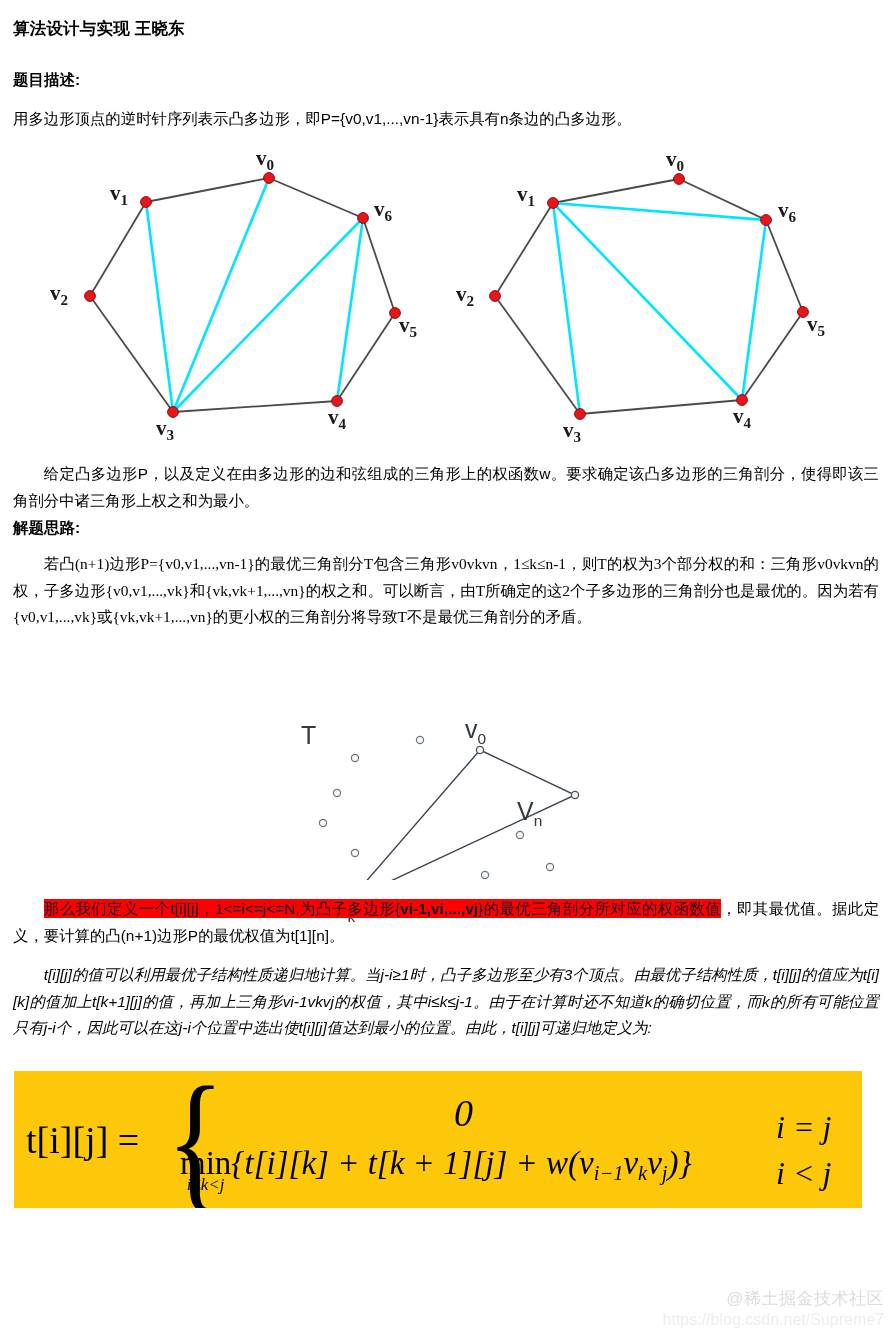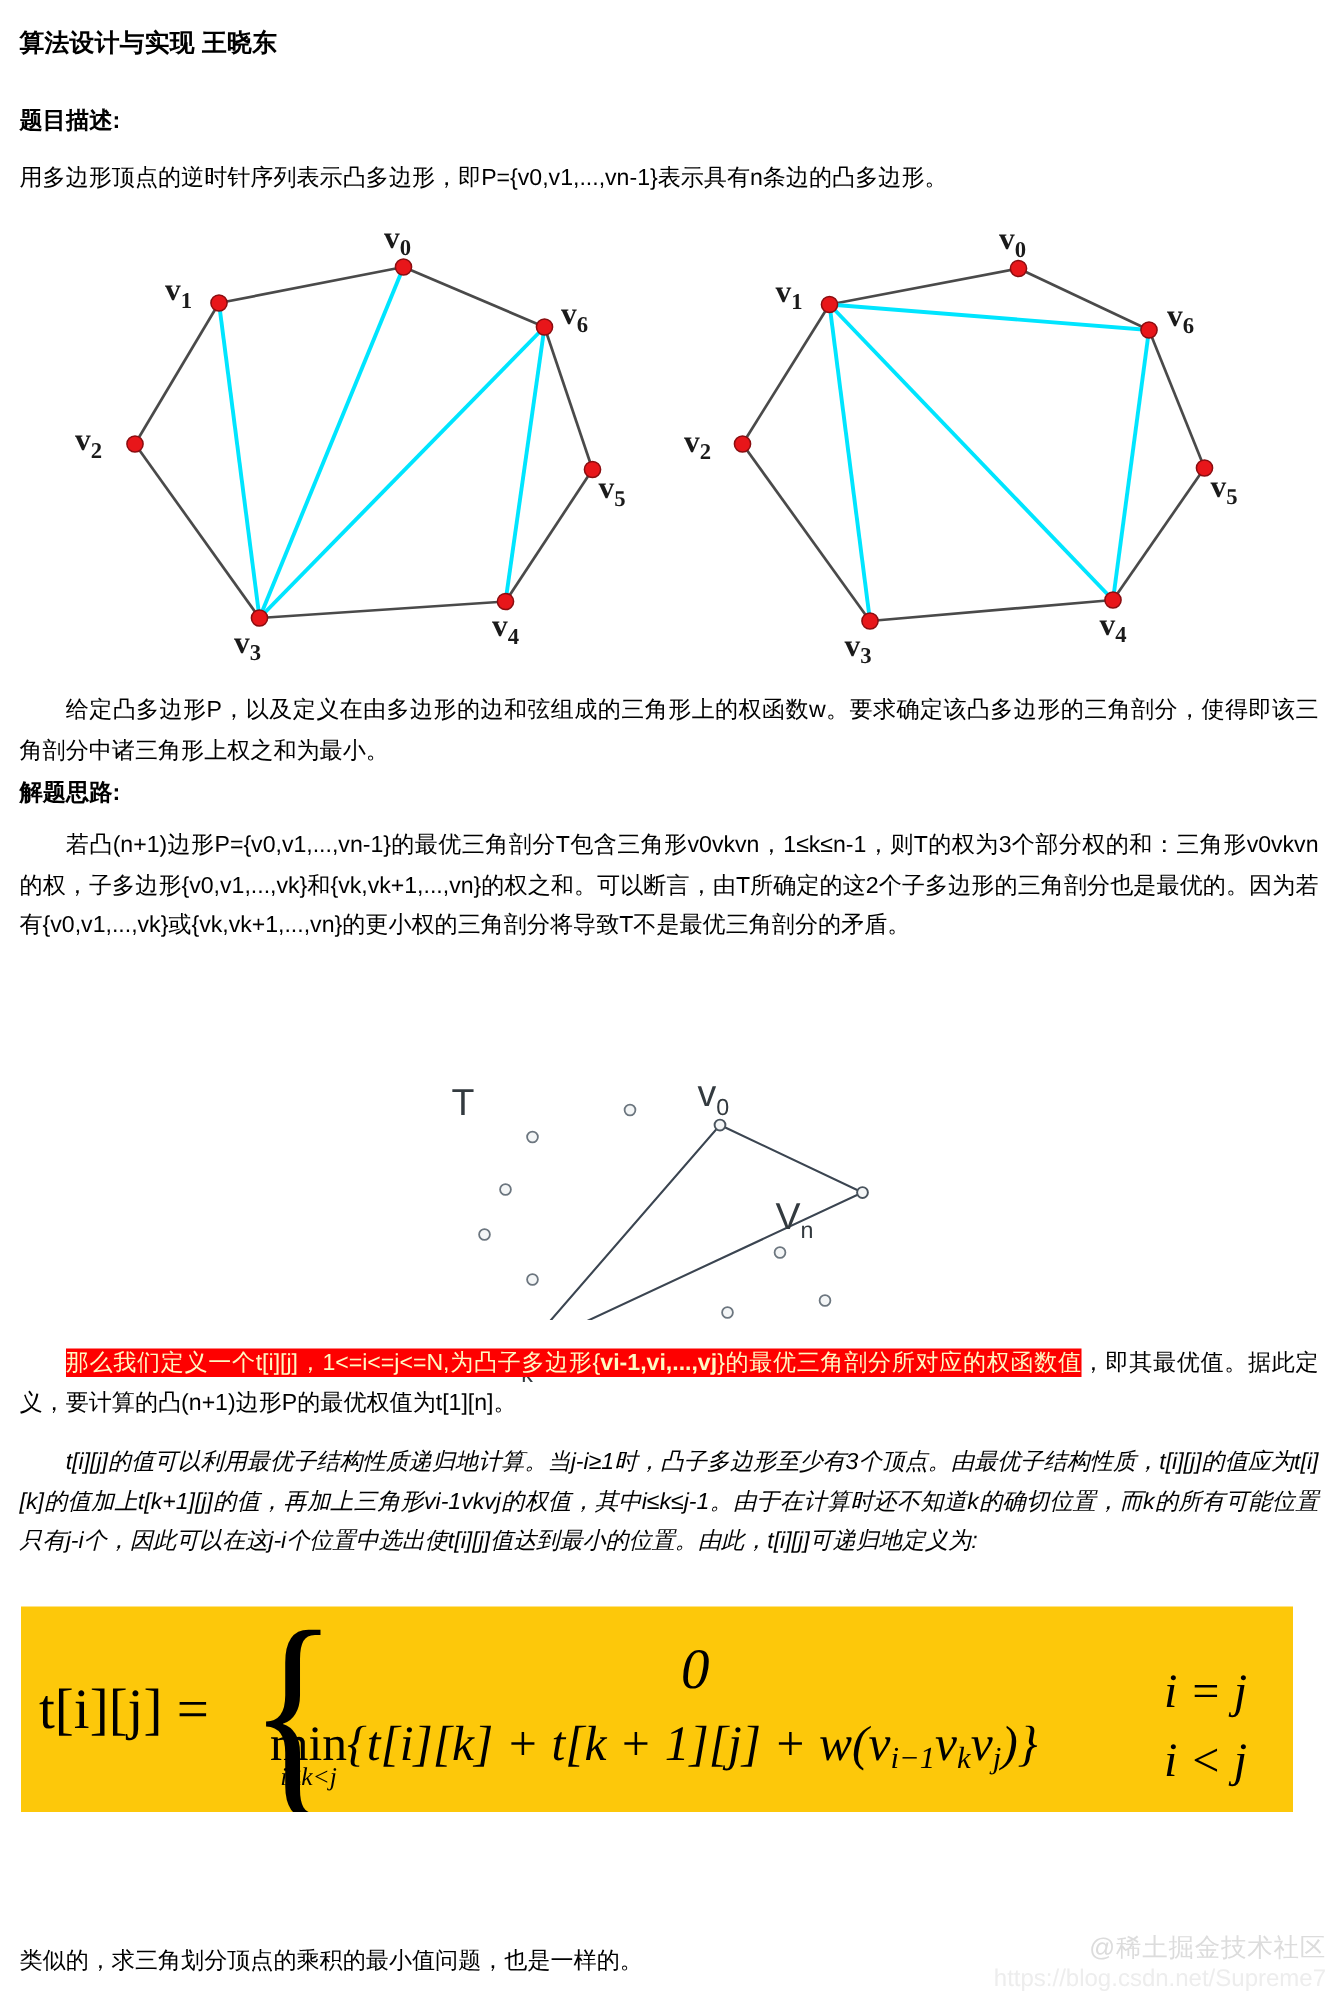--- a/index.html
+++ b/index.html
@@ -86,21 +86,21 @@
     font-size: 25px;
     color: #333a3f;
     line-height: 1;
     white-space: nowrap;
   }
   .tfig-label sub { font-size: 0.62em; }
 
   
   .hl-red {
     background: #fe0000;
-    color: #fef9c3;
+    color: #0f172a;
     padding: 1px 0;
     box-decoration-break: clone;
     -webkit-box-decoration-break: clone;
   }
   .hl-red b { font-weight: bold; }
 
   
   .formula-box {
     position: absolute;
     left: 14px;
@@ -276,21 +276,21 @@
         <div class="vlabel" style="left: 733px; top: 263px;"><span>v</span><sub>4</sub></div>
         <div class="vlabel" style="left: 807px; top: 171px;"><span>v</span><sub>5</sub></div>
         <div class="vlabel" style="left: 778px; top: 57px;"><span>v</span><sub>6</sub></div>
       </div>
   </div>
 
   <div class="para indent" style="top:461px;">给定凸多边形P，以及定义在由多边形的边和弦组成的三角形上的权函数w。要求确定该凸多边形的三角剖分，使得即该三角剖分中诸三角形上权之和为最小。</div>
 
   <div class="sec-head" style="top:518px;">解题思路:</div>
 
-  <div class="para indent" style="top:551px;">若凸(n+1)边形P={v0,v1,...,vn-1}的最优三角剖分T包含三角形v0vkvn，1≤k≤n-1，则T的权为3个部分权的和：三角形v0vkvn的权，子多边形{v0,v1,...,vk}和{vk,vk+1,...,vn}的权之和。可以断言，由T所确定的这2个子多边形的三角剖分也是最优的。因为若有{v0,v1,...,vk}或{vk,vk+1,...,vn}的更小权的三角剖分将导致T不是最优三角剖分的矛盾。</div>
+  <div class="para indent" style="top:551px;font-family:Liberation Serif, serif;">若凸(n+1)边形P={v0,v1,...,vn-1}的最优三角剖分T包含三角形v0vkvn，1≤k≤n-1，则T的权为3个部分权的和：三角形v0vkvn的权，子多边形{v0,v1,...,vk}和{vk,vk+1,...,vn}的权之和。可以断言，由T所确定的这2个子多边形的三角剖分也是最优的。因为若有{v0,v1,...,vk}或{vk,vk+1,...,vn}的更小权的三角剖分将导致T不是最优三角剖分的矛盾。</div>
 
   <div class="tfig">
     <svg width="300" height="175" viewBox="0 0 300 175">
       <g id="tree-dots">
           <circle cx="125" cy="35" r="3.6" fill="#f4f6f7" stroke="#6c767f" stroke-width="1.2"></circle>
           <circle cx="60" cy="53" r="3.6" fill="#f4f6f7" stroke="#6c767f" stroke-width="1.2"></circle>
           <circle cx="42" cy="88" r="3.6" fill="#f4f6f7" stroke="#6c767f" stroke-width="1.2"></circle>
           <circle cx="28" cy="118" r="3.6" fill="#f4f6f7" stroke="#6c767f" stroke-width="1.2"></circle>
           <circle cx="60" cy="148" r="3.6" fill="#f4f6f7" stroke="#6c767f" stroke-width="1.2"></circle>
           <circle cx="225" cy="130" r="3.6" fill="#f4f6f7" stroke="#6c767f" stroke-width="1.2"></circle>
@@ -321,20 +321,19 @@
     <div class="formula-inner">
       <span class="f-lhs">t[i][j] =</span>
       <span class="f-brace">{</span>
       <span class="f-row0">0</span>
       <span class="f-row0cond">i = j</span>
       <span class="f-row1"><span class="f-min"><span class="mi">min</span><span class="sub">i≤k&lt;j</span></span><span>{t[i][k] + t[k + 1][j] + w(v</span><span class="f-sub">i−1</span><span>v</span><span class="f-sub">k</span><span>v</span><span class="f-sub">j</span><span>)}</span></span>
       <span class="f-row1cond">i &lt; j</span>
     </div>
   </div>
 
-  <div class="para" style="top:1295px;">类似的，求三角划分顶点的乘积的最小值问题，也是一样的。</div>
 
   <div class="wm">
     <div class="wm-top">@稀土掘金技术社区</div>
     <div class="wm-bot">https://blog.csdn.net/Supreme7</div>
   </div>
 
 </div>
 
 </body></html>

